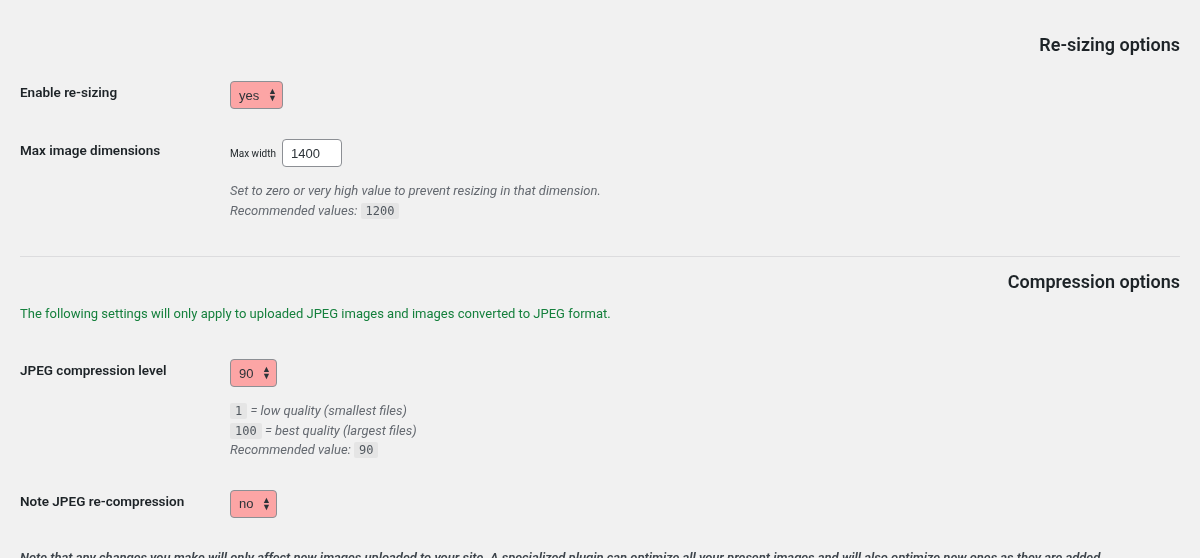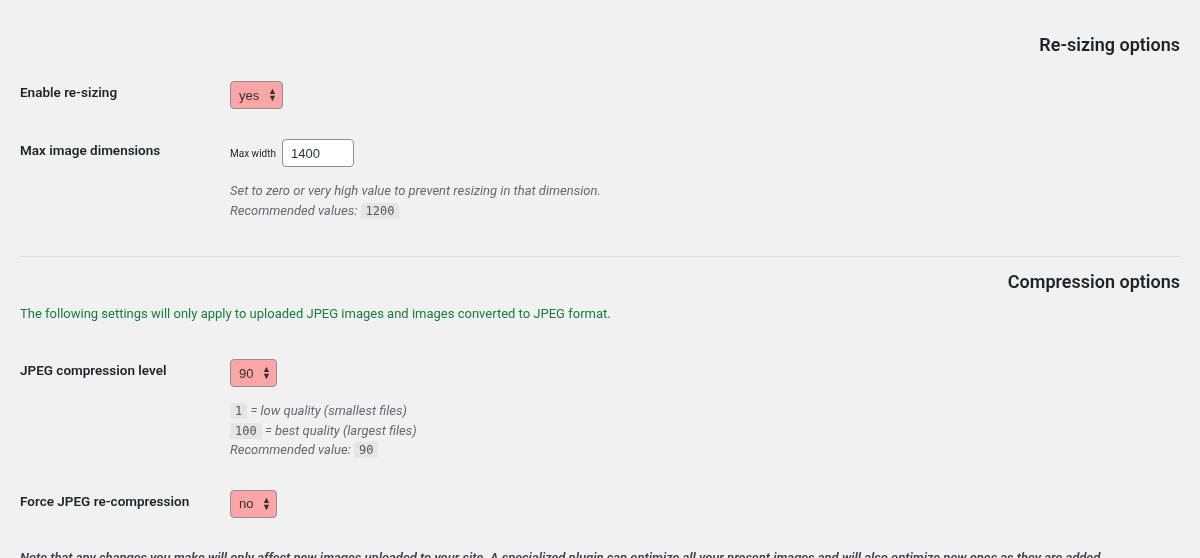--- a/index.html
+++ b/index.html
@@ -55,21 +55,21 @@
       color: #1d2327;
       margin-right: 6px;
     }
     input.text-input {
       border: 1px solid #8c8f94;
       border-radius: 4px;
       background: #fff;
       padding: 4px 8px;
       font-size: 13px;
       color: #2c3338;
-      width: 72px;
+      width: 60px;
       height: 28px;
     }
     .select-wrap {
       position: relative;
       display: inline-block;
     }
     select.select-input {
       -webkit-appearance: none;
       -moz-appearance: none;
       appearance: none;
@@ -173,21 +173,21 @@
     <div class="help-text">
       <span class="code-badge">1</span><span> = low quality (smallest files)</span><br>
       <span class="code-badge">100</span><span> = best quality (largest files)</span><br>
       <span>Recommended value:</span>
       <span class="code-badge">90</span>
     </div>
   </div>
 </div>
 
 <div class="form-row">
-  <div class="row-label">Force JPEG re-compression</div>
+  <div class="row-label">Note JPEG re-compression</div>
   <div class="row-content">
     <div class="select-wrap">
       <select class="select-input">
         <option>no</option>
       </select>
       <span class="select-arrows">▲<br>▼</span>
     </div>
   </div>
 </div>
 

